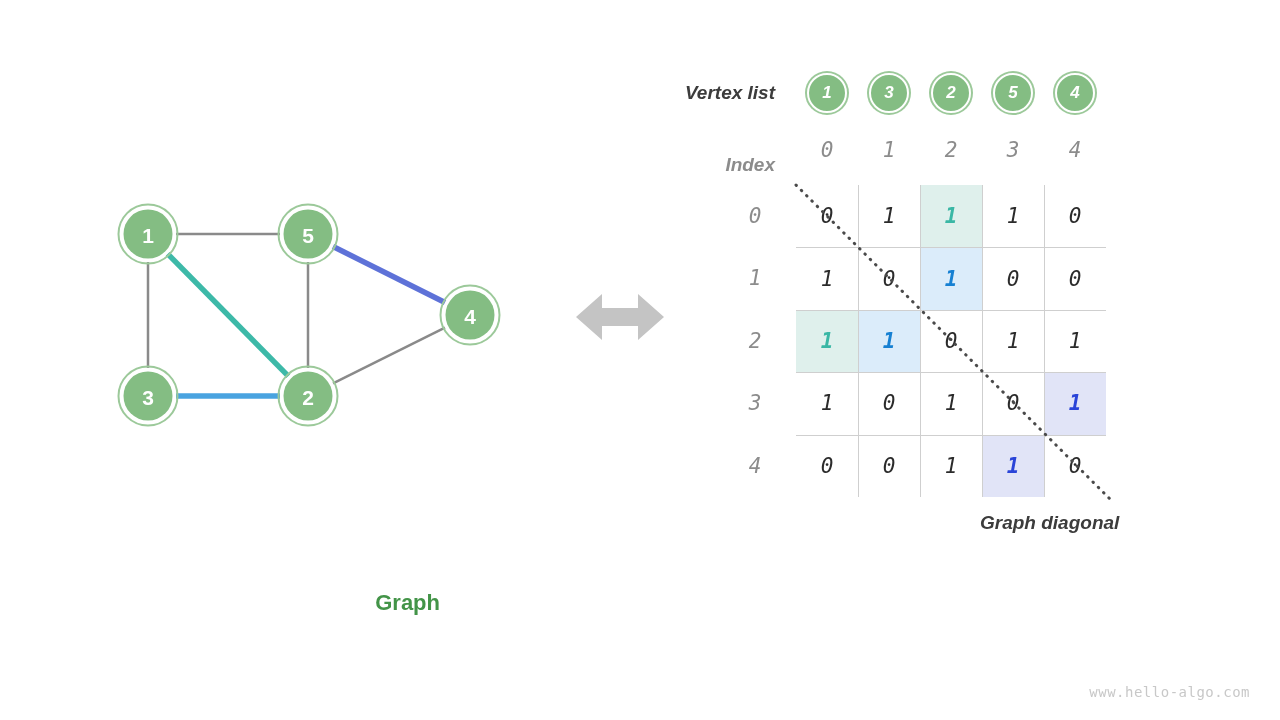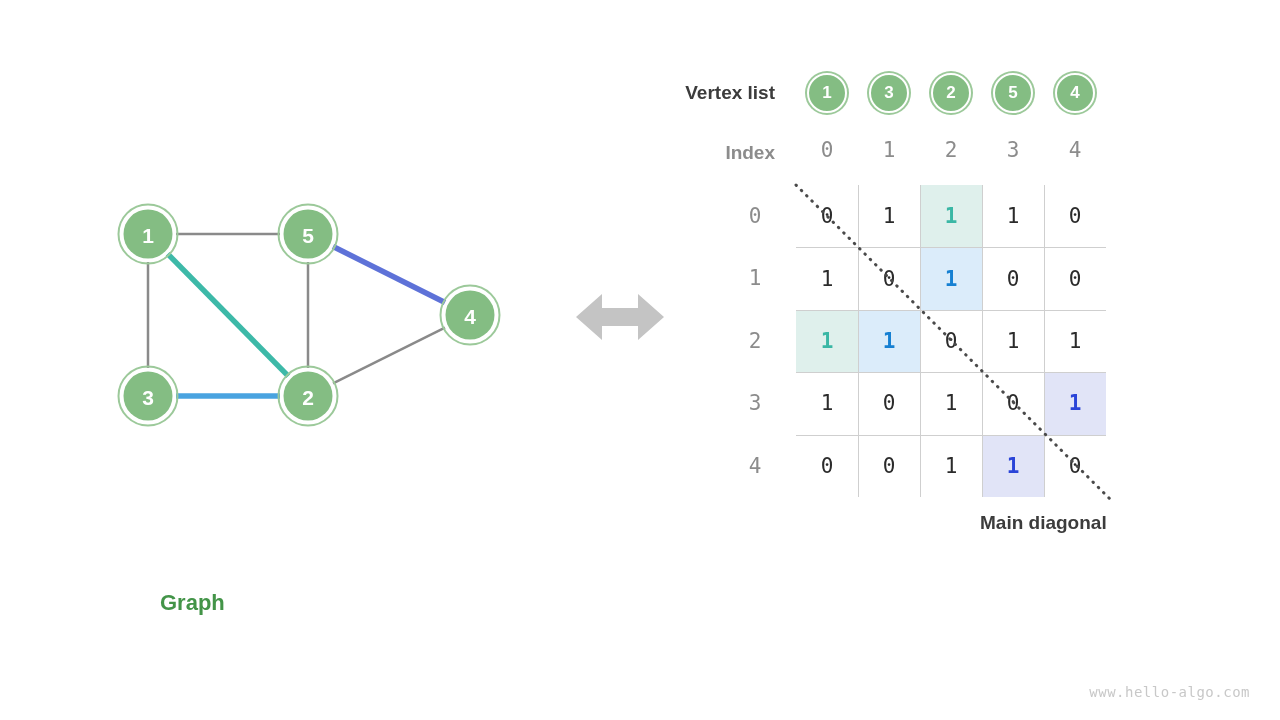--- a/index.html
+++ b/index.html
@@ -50,32 +50,33 @@
     height: 54px;
   }
 
   
   #matrix-panel {
     position: absolute;
     left: 640px;
     top: 50px;
     width: 620px;
     height: 520px;
+    font-style: italic;
   }
 
   .side-label {
     position: absolute;
     font-family: "Liberation Sans", sans-serif;
     font-weight: 700;
     font-size: 19px;
     color: #3c3c3c;
     text-align: right;
     white-space: nowrap;
   }
-  .side-label.muted { color: #8c8c8c; }
+  .side-label.muted { color: #8c8c8c; margin-top: 12px; }
 
   #vertex-list-label { left: 0px; top: 32px; width: 135px; }
   #index-label { left: 0px; top: 92px; width: 135px; }
 
   
   .vertex-chip {
     position: absolute;
     width: 40px; height: 40px;
     border-radius: 50%;
     background: #84bd83;
@@ -169,21 +170,21 @@
     white-space: nowrap;
   }
 
   
   .caption {
     position: absolute;
     font-family: "Liberation Sans", sans-serif;
     font-size: 22px;
     font-weight: 700;
     color: #439448;
-    text-align: left;
+    text-align: right;
     white-space: nowrap;
   }
   #caption-graph { left: 160px; top: 590px; width: 280px; }
   #caption-matrix { left: 790px; top: 590px; width: 300px; }
 
   #watermark {
     position: absolute;
     right: 30px;
     bottom: 20px;
     font-family: "DejaVu Sans Mono", monospace;
@@ -312,19 +313,19 @@
           <div class="gridline-h" style="top: 187.2px;"></div>
           <div class="gridline-v" style="left: 248px;"></div>
           <div class="gridline-h" style="top: 249.6px;"></div>
         </div>
     </div>
 
     <svg id="diagonal-svg" width="330" height="330">
       <line x1="4" y1="4" x2="322" y2="322" stroke="#4a4a4a" stroke-width="3" stroke-linecap="round" stroke-dasharray="0.5 7"></line>
     </svg>
 
-    <div id="main-diagonal-label">Main diagonal</div>
+    <div id="main-diagonal-label">Graph diagonal</div>
   </div>
 
   <div id="caption-graph" class="caption">Graph</div>
 
   <div id="watermark">www.hello-algo.com</div>
 </div>
 
 </body></html>

